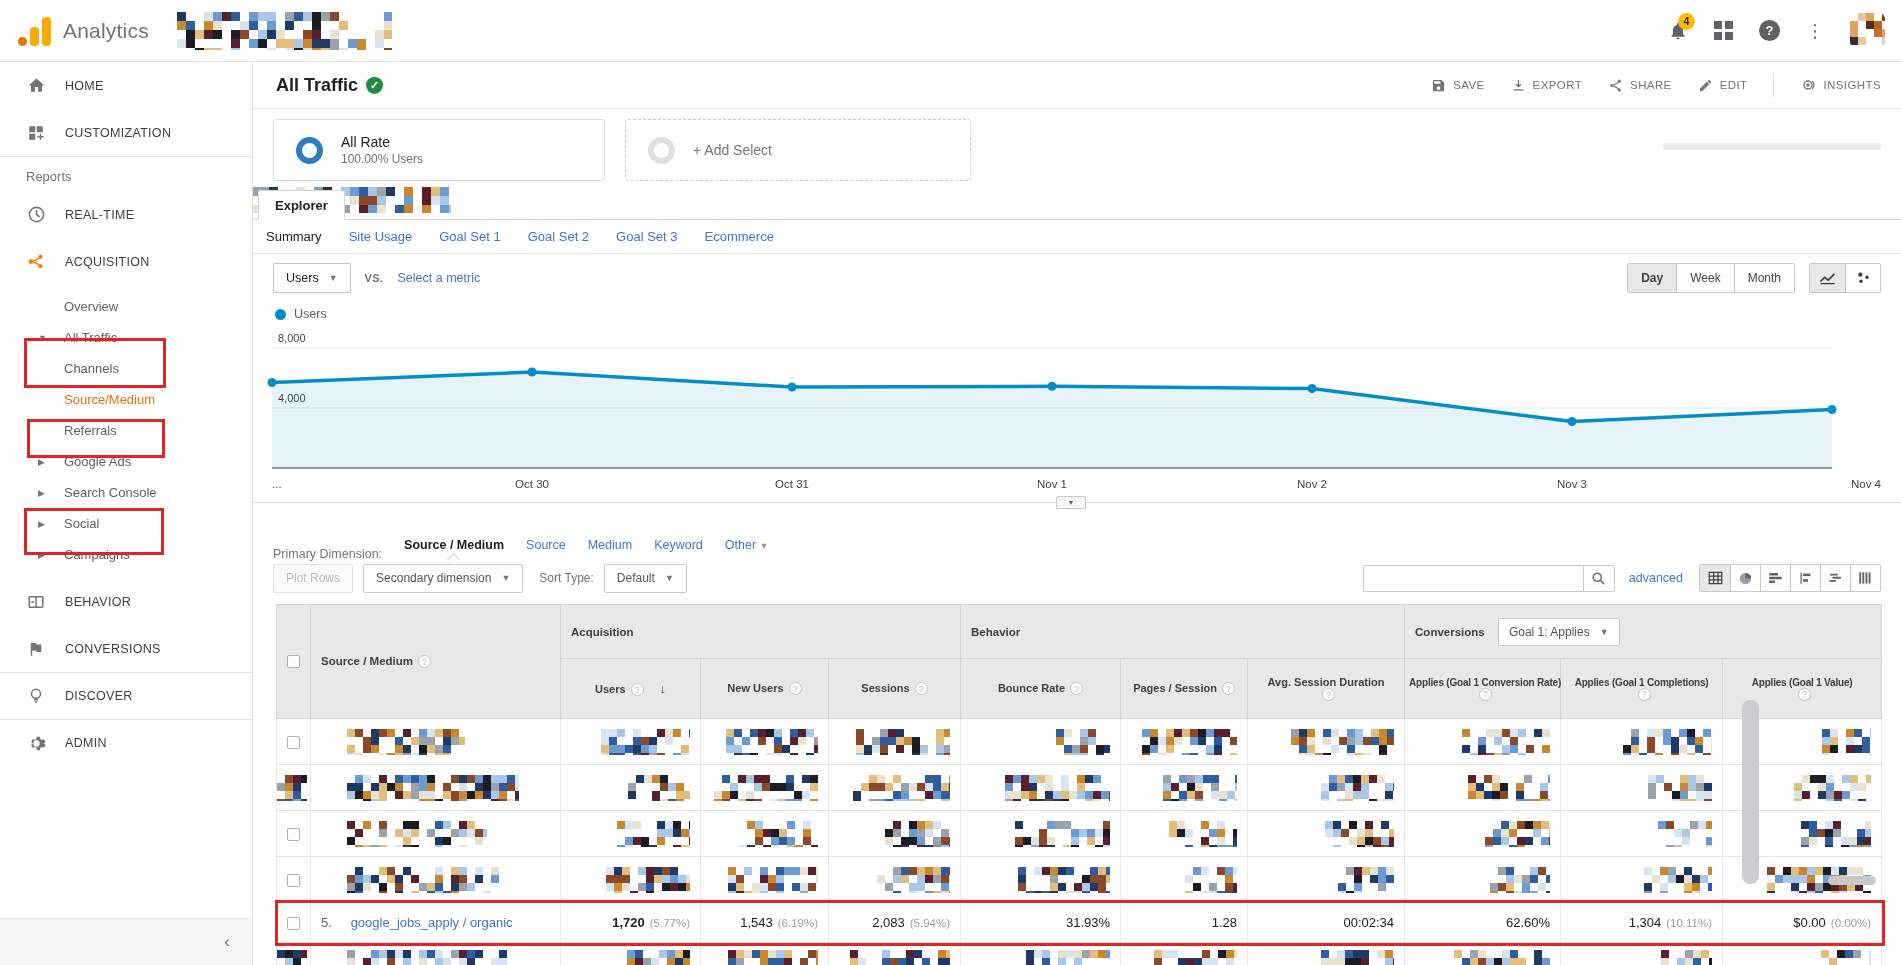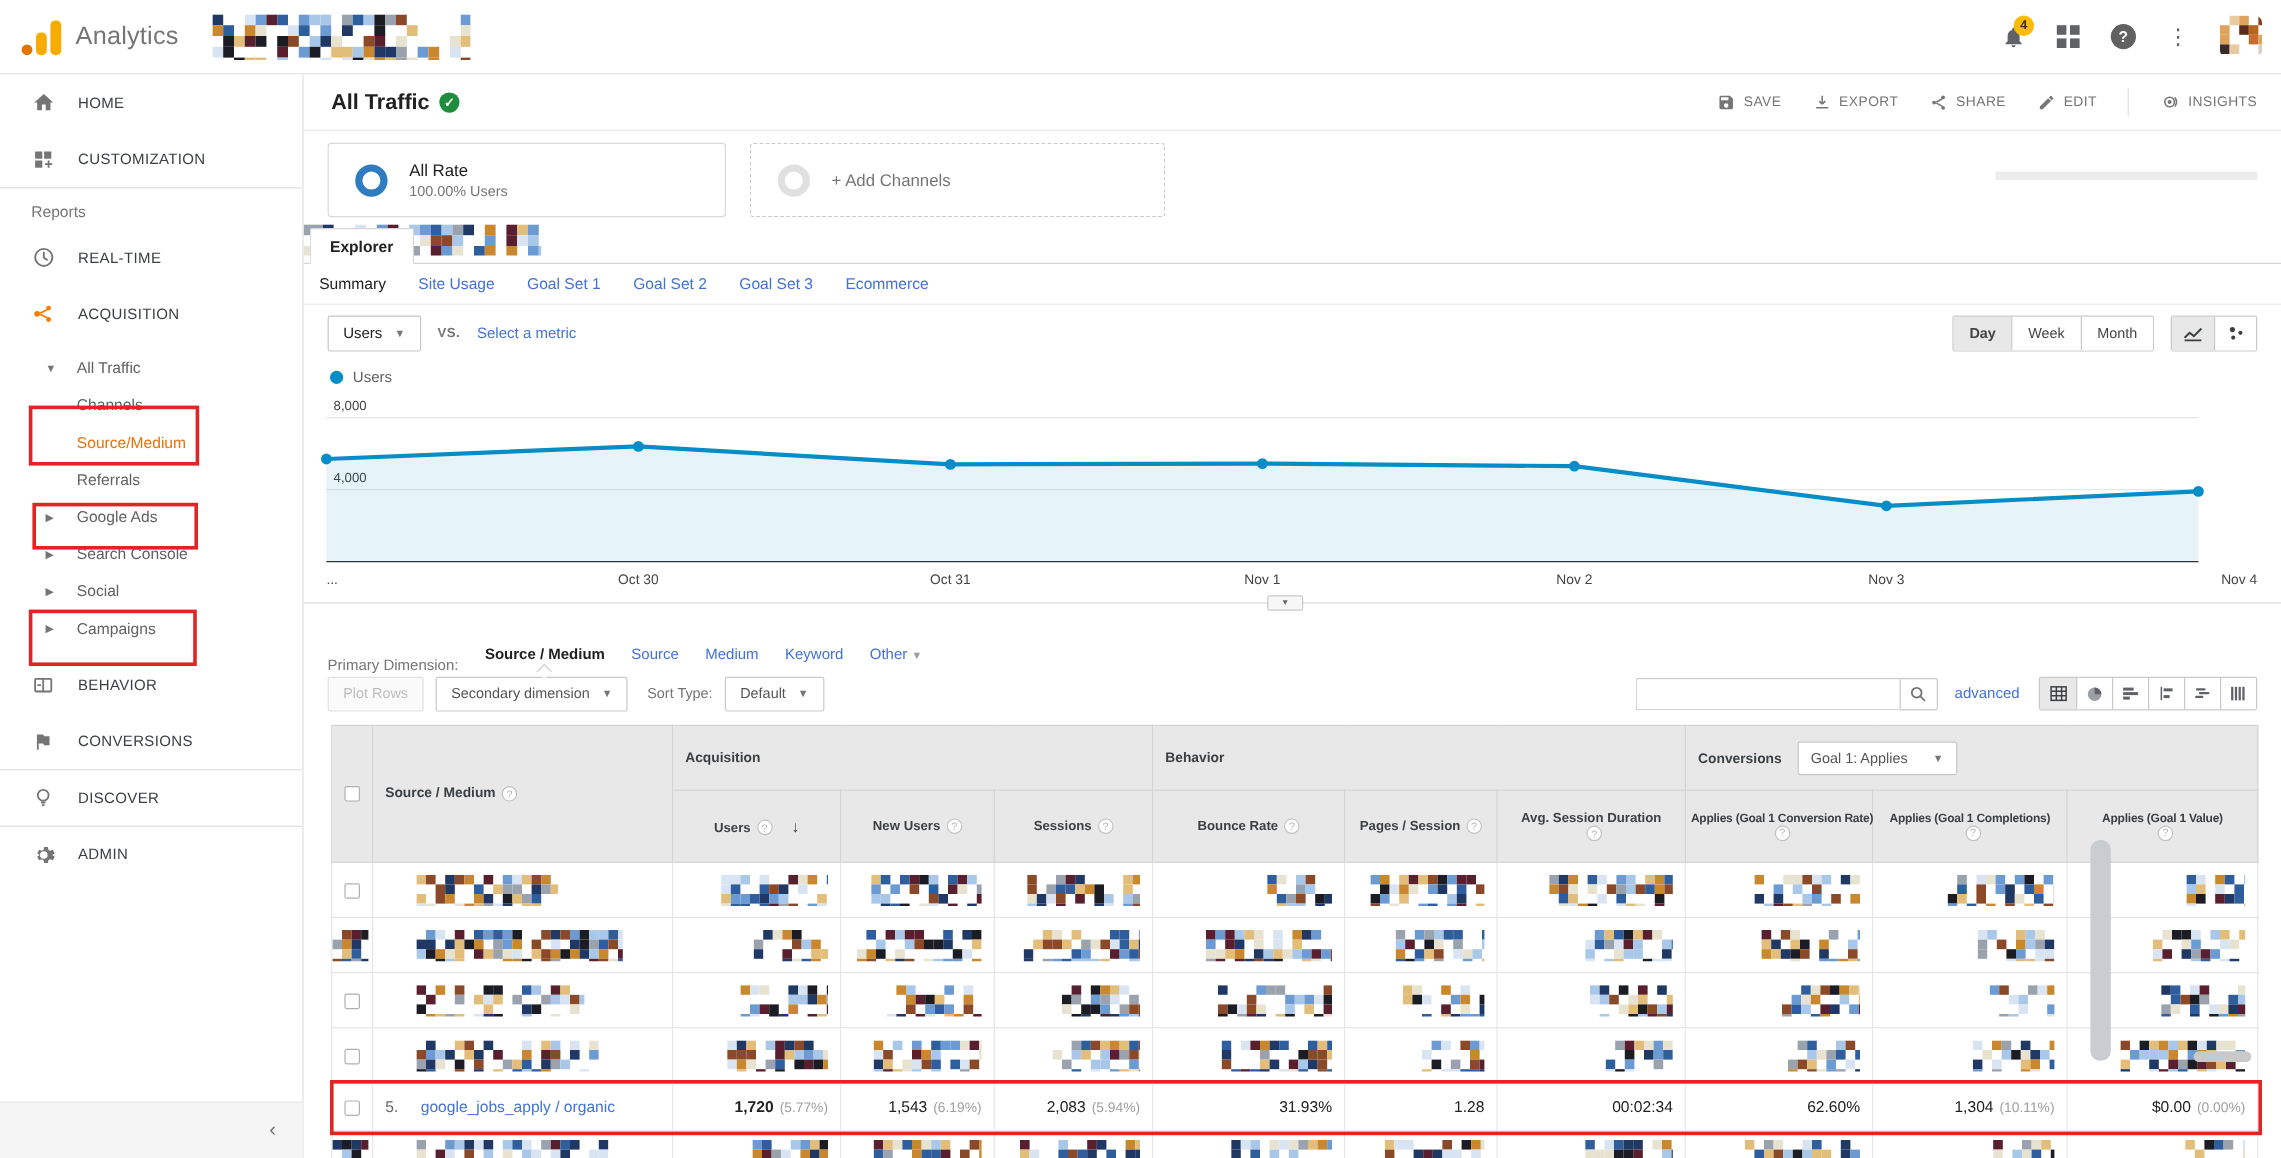--- a/index.html
+++ b/index.html
@@ -137,21 +137,21 @@
   .ga-table th { background:#e8e8e8; border:1px solid #d4d4d4; font-weight:bold; color:#3c4043; }
   .th-group { height:54px; font-size:11.5px; text-align:left; vertical-align:middle; padding-left:10px; }
   .th-dim { font-size:11.5px; text-align:left; padding-left:10px; }
   .th-col { height:60px; font-size:11px; text-align:center; vertical-align:middle; padding:2px 4px; }
   .th-col.small { font-size:10px; letter-spacing:-.2px; }
   .th-col .lbl { white-space:nowrap; }
   .help { display:inline-flex; width:13px; height:13px; border-radius:50%; border:1px solid #c3c3c3;
     background:#fff; color:#b5b5b5; font-size:9px; align-items:center; justify-content:center;
     margin-left:5px; vertical-align:middle; font-weight:normal; }
   .sort-arrow { margin-left:16px; font-size:13px; color:#444; }
-  .goal-dd { display:inline-flex; align-items:center; gap:21px; height:28px; background:#fff;
+  .goal-dd { display:inline-flex; align-items:center; gap:10px; height:28px; background:#fff;
     border:1px solid #c9c9c9; border-radius:2px; padding:0 10px; margin-left:10px; font-size:12px;
     color:#555; font-weight:normal; cursor:pointer; }
   .ga-table td { border-left:1px solid #e7e7e7; border-right:1px solid #e7e7e7;
     border-bottom:1px solid #e3e3e3; font-size:13px; vertical-align:middle; }
   .cb { width:13px; height:13px; border:1px solid #b0b0b0; border-radius:2px; background:#fff;
     display:inline-block; vertical-align:middle; }
   td.cbcell { text-align:center; position:relative; }
   td.num { text-align:right; padding-right:10px; }
   td.srccell { padding-left:10px; }
   .rownum { color:#666; display:inline-block; width:26px; }
@@ -320,20 +320,23 @@
           <circle cx="5" cy="12" r="3"></circle>
           <circle cx="17" cy="6" r="2.6"></circle>
           <circle cx="17" cy="18" r="2.6"></circle>
           <path d="M7 11l8-4 1 1.6-8 4zM7 13l8 4 1-1.6-8-4z"></path>
         </svg>
       </span>
     <span>ACQUISITION</span>
   </div>
   <div class="sb-sub">
     <div class="sb-subitem">
+        <span>Overview</span>
+      </div>
+    <div class="sb-subitem">
       <span class="tri">▼</span>
       <span>All Traffic</span>
     </div>
     <div class="sb-subitem">
         <span>Channels</span>
       </div>
     <div class="sb-subitem active">
       <span>Source/Medium</span>
     </div>
     <div class="sb-subitem">
@@ -451,21 +454,21 @@
     <div class="chips">
       <div class="chip">
         <div class="donut"></div>
         <div>
           <div class="chip-name">All Rate</div>
           <div class="chip-sub">100.00% Users</div>
         </div>
       </div>
       <div class="chip dashed">
         <div class="donut gray"></div>
-        <div class="chip-add">+ Add Channels</div>
+        <div class="chip-add">+ Add Select</div>
       </div>
     </div>
     <div class="date-mosaic mosaic" style="width:218px;height:26px"><i style="left:18px;top:0px;width:9px;height:9px;background:#9aa2ad"></i><i style="left:27px;top:0px;width:9px;height:9px;background:#9aa2ad"></i><i style="left:36px;top:0px;width:9px;height:9px;background:#203864"></i><i style="left:63px;top:0px;width:9px;height:9px;background:#d9e4f2"></i><i style="left:81px;top:0px;width:9px;height:9px;background:#6b9bd2"></i><i style="left:90px;top:0px;width:9px;height:9px;background:#5a1f2e"></i><i style="left:108px;top:0px;width:9px;height:9px;background:#a9c7e8"></i><i style="left:117px;top:0px;width:9px;height:9px;background:#6b9bd2"></i><i style="left:126px;top:0px;width:9px;height:9px;background:#2e5e9e"></i><i style="left:135px;top:0px;width:9px;height:9px;background:#a9c7e8"></i><i style="left:144px;top:0px;width:9px;height:9px;background:#9aa2ad"></i><i style="left:153px;top:0px;width:9px;height:9px;background:#203864"></i><i style="left:171px;top:0px;width:9px;height:9px;background:#c9882e"></i><i style="left:189px;top:0px;width:9px;height:9px;background:#5a1f2e"></i><i style="left:198px;top:0px;width:9px;height:9px;background:#e3bd7a"></i><i style="left:207px;top:0px;width:9px;height:9px;background:#6b9bd2"></i><i style="left:27px;top:9px;width:9px;height:9px;background:#203864"></i><i style="left:36px;top:9px;width:9px;height:9px;background:#203864"></i><i style="left:45px;top:9px;width:9px;height:9px;background:#6b9bd2"></i><i style="left:54px;top:9px;width:9px;height:9px;background:#2e5e9e"></i><i style="left:63px;top:9px;width:9px;height:9px;background:#9aa2ad"></i><i style="left:81px;top:9px;width:9px;height:9px;background:#1b1c24"></i><i style="left:90px;top:9px;width:9px;height:9px;background:#6b9bd2"></i><i style="left:99px;top:9px;width:9px;height:9px;background:#9aa2ad"></i><i style="left:117px;top:9px;width:9px;height:9px;background:#e8e2d0"></i><i style="left:126px;top:9px;width:9px;height:9px;background:#8a4a2a"></i><i style="left:135px;top:9px;width:9px;height:9px;background:#8a4a2a"></i><i style="left:144px;top:9px;width:9px;height:9px;background:#a9c7e8"></i><i style="left:171px;top:9px;width:9px;height:9px;background:#6b9bd2"></i><i style="left:189px;top:9px;width:9px;height:9px;background:#5a1f2e"></i><i style="left:198px;top:9px;width:9px;height:9px;background:#d9e4f2"></i><i style="left:207px;top:9px;width:9px;height:9px;background:#a9c7e8"></i><i style="left:18px;top:18px;width:9px;height:9px;background:#e8e2d0"></i><i style="left:27px;top:18px;width:9px;height:9px;background:#e3bd7a"></i><i style="left:36px;top:18px;width:9px;height:9px;background:#e8e2d0"></i><i style="left:45px;top:18px;width:9px;height:9px;background:#a9c7e8"></i><i style="left:54px;top:18px;width:9px;height:9px;background:#a9c7e8"></i><i style="left:72px;top:18px;width:9px;height:9px;background:#6b9bd2"></i><i style="left:81px;top:18px;width:9px;height:9px;background:#9aa2ad"></i><i style="left:90px;top:18px;width:9px;height:9px;background:#203864"></i><i style="left:108px;top:18px;width:9px;height:9px;background:#9aa2ad"></i><i style="left:126px;top:18px;width:9px;height:9px;background:#5a1f2e"></i><i style="left:135px;top:18px;width:9px;height:9px;background:#6b9bd2"></i><i style="left:144px;top:18px;width:9px;height:9px;background:#e8e2d0"></i><i style="left:162px;top:18px;width:9px;height:9px;background:#2e5e9e"></i><i style="left:171px;top:18px;width:9px;height:9px;background:#c9882e"></i><i style="left:189px;top:18px;width:9px;height:9px;background:#c9882e"></i><i style="left:207px;top:18px;width:9px;height:9px;background:#6b9bd2"></i><i style="left:216px;top:18px;width:9px;height:9px;background:#a9c7e8"></i></div>
     <div class="date-bar"></div>
     <div class="explorer-tab">
       <span>Explorer</span>
     </div>
   </div>
 
   <div class="subtabs">

